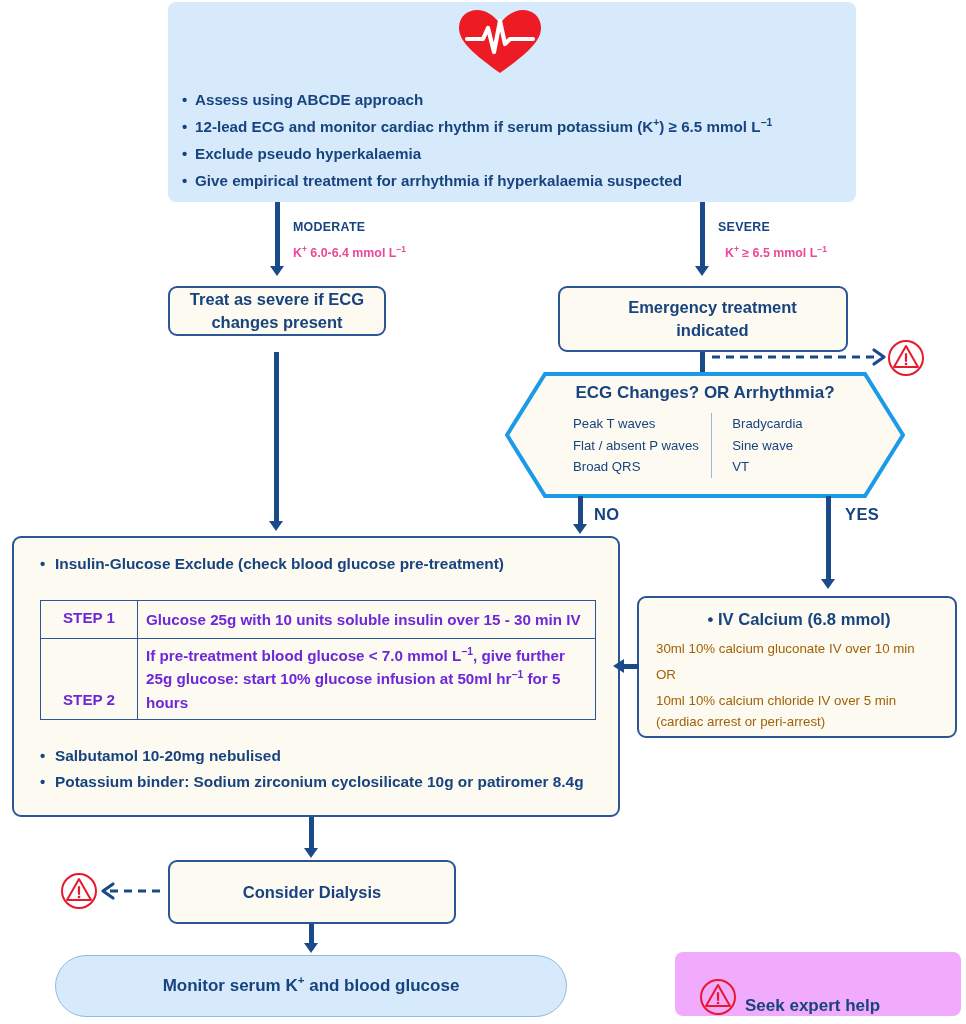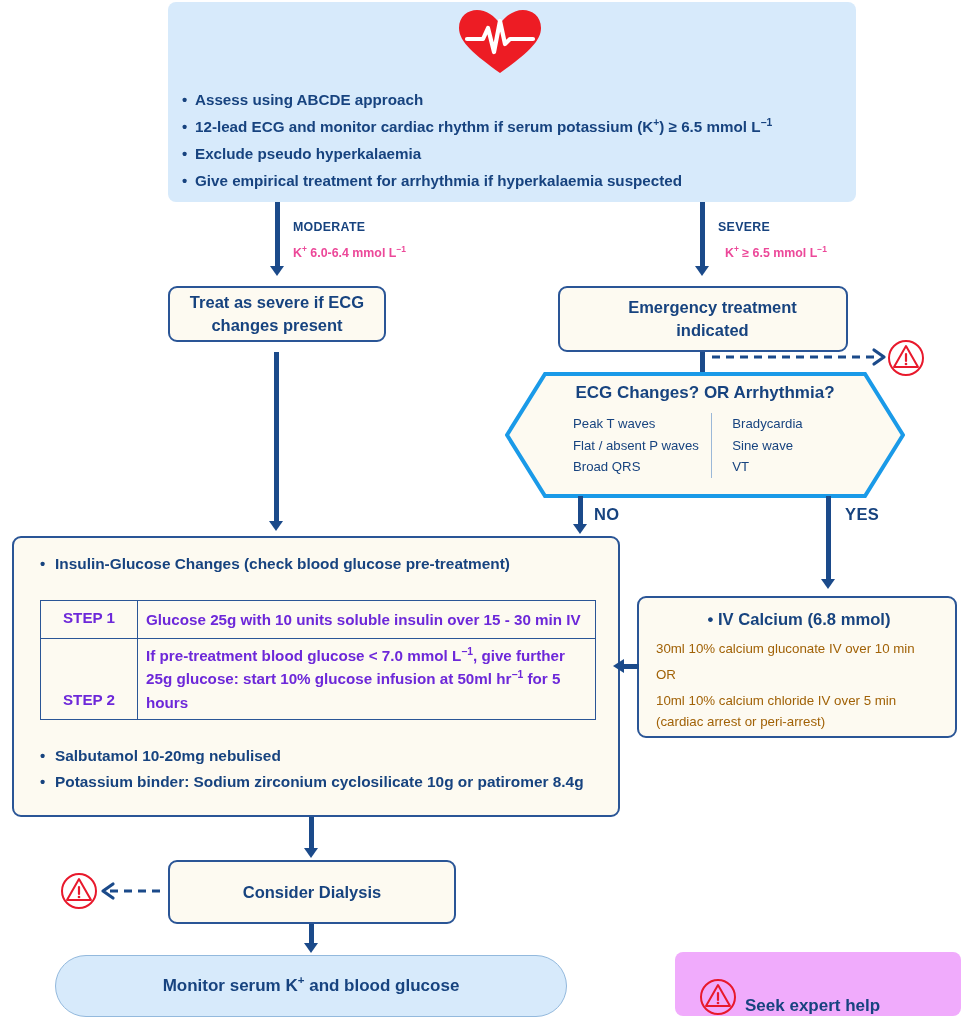--- a/index.html
+++ b/index.html
@@ -265,21 +265,21 @@
   <div class="abs branch-label" style="left:293px;top:220px;">MODERATE</div>
   <div class="abs branch-sub" style="left:293px;top:246px;">
     <span>K</span><sup>+</sup><span> 6.0-6.4 mmol L</span><sup>−1</sup>
   </div>
 
   <div class="abs branch-label" style="left:718px;top:220px;">SEVERE</div>
   <div class="abs branch-sub" style="left:725px;top:246px;">
     <span>K</span><sup>+</sup><span> ≥ 6.5 mmol L</span><sup>−1</sup>
   </div>
 
-  <div class="abs cream-box" id="moderate-box" style="left:168px;top:286px;width:218px;height:56px;font-size:16.5px;line-height:23px;">
+  <div class="abs cream-box" id="moderate-box" style="left:168px;top:286px;width:218px;height:50px;font-size:16.5px;line-height:23px;">
     <div>
       <div>Treat as severe if ECG</div>
       <div>changes present</div>
     </div>
   </div>
 
   <div class="abs cream-box" id="severe-box" style="left:558px;top:286px;width:290px;height:66px;font-size:16.5px;line-height:23px;padding-left:19px;">
     <div>
       <div>Emergency treatment</div>
       <div>indicated</div>
@@ -332,21 +332,21 @@
   <div class="abs arrowhead" style="left:573px;top:524px;"></div>
   <div class="abs answer" style="left:594px;top:505px;">NO</div>
 
   <div class="abs vline" style="left:826px;top:496px;height:84px;"></div>
   <div class="abs arrowhead" style="left:821px;top:579px;"></div>
   <div class="abs answer" style="left:845px;top:505px;">YES</div>
 
   <div class="abs" id="treat-box">
     <div class="tb-bullet" style="position:absolute;left:26px;top:14px;width:560px;">
       <span class="b-dot">•</span>
-      <span>Insulin-Glucose Changes (check blood glucose pre-treatment)</span>
+      <span>Insulin-Glucose Exclude (check blood glucose pre-treatment)</span>
     </div>
 
     <table id="step-table">
       <tbody>
         <tr>
           <td class="stepcell s1">STEP 1</td>
           <td>
             <span>Glucose 25g with 10 units soluble insulin over 15 - 30 min IV</span>
           </td>
         </tr>

